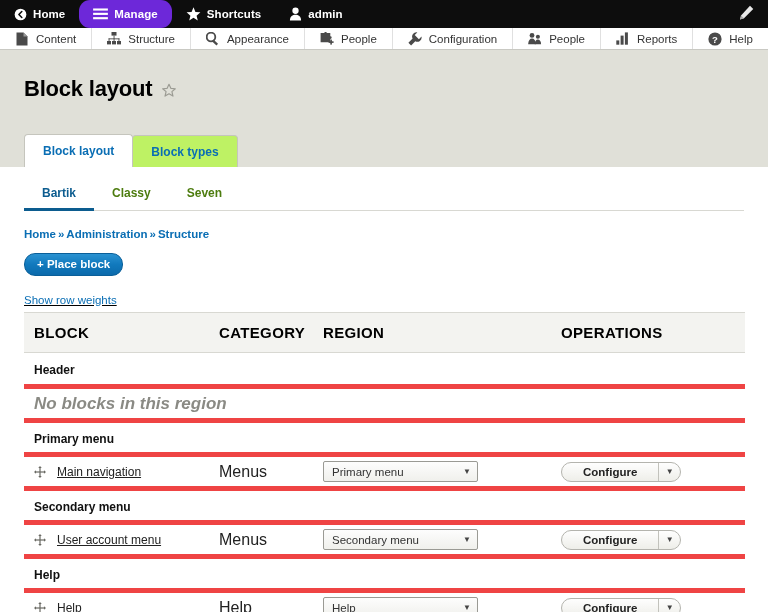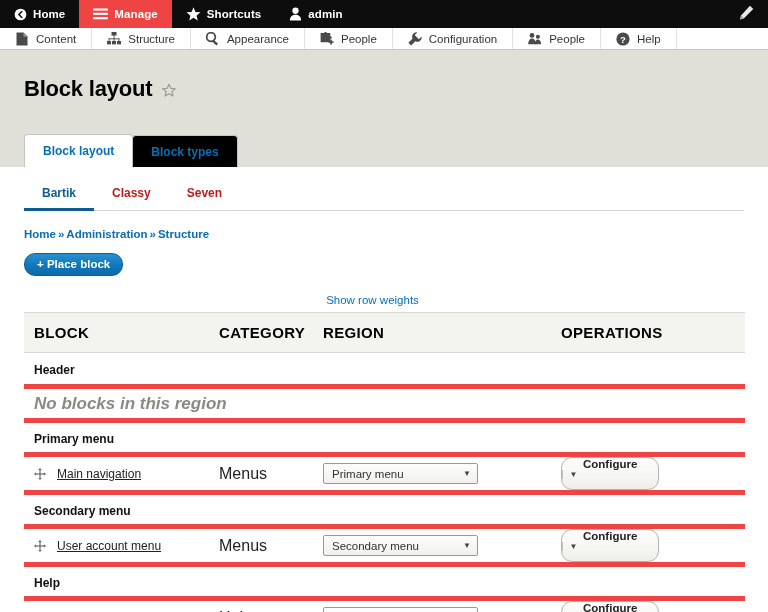--- a/index.html
+++ b/index.html
@@ -24,21 +24,21 @@
     display: flex;
     align-items: center;
     gap: 6px;
     padding: 0 14px;
     color: #fff;
     font-size: 11.5px;
     font-weight: bold;
     letter-spacing: .1px;
     white-space: nowrap;
   }
-  .tb-item.active { background: #ef4444; }
+  .tb-item.active { background: #6d28d9; border-radius: 11px; }
   .tb-icon { display: flex; align-items: center; justify-content: center; }
   .tb-edit {
     position: absolute;
     right: 8px; top: 0; bottom: 0;
     display: flex; align-items: center; padding: 0 6px;
   }
 
   
   .menu-bar {
     height: 22px;
@@ -89,21 +89,21 @@
     align-items: flex-end;
   }
   .tab {
     font-size: 12px;
     font-weight: bold;
     color: #0a6eb4;
     padding: 9px 18px 8px;
     border: 1px solid #c5c5bd;
     border-bottom: none;
     border-radius: 4px 4px 0 0;
-    background: #000000;
+    background: #bef264;
     margin-right: -1px;
     position: relative;
   }
   .tab.active {
     background: #fff;
     border-color: #c5c5bd;
     color: #0a6eb4;
     z-index: 2;
     padding-bottom: 9px;
   }
@@ -116,21 +116,21 @@
 
   
   .subtabs {
     display: flex;
     border-bottom: 1px solid #d8d8d2;
     padding-top: 13px;
   }
   .subtab {
     font-size: 12px;
     font-weight: bold;
-    color: #b91c1c;
+    color: #4d7c0f;
     padding: 6px 18px 8px;
     border-bottom: 3px solid transparent;
     margin-bottom: -1px;
   }
   .subtab.active {
     color: #0c5c8f;
     border-bottom-color: #0c5c8f;
   }
 
   
@@ -151,22 +151,23 @@
     font-size: 11.5px;
     font-weight: bold;
     padding: 4px 12px 5px;
     border-radius: 11px;
     border: 1px solid #0a5f99;
     white-space: nowrap;
   }
 
   
   .weights-row {
-    text-align: center;
+    text-align: left;
     padding: 14px 23px 4px 0;
+    text-decoration: underline;
   }
   .weights-link {
     font-size: 11.5px;
     color: #0a6eb4;
     text-decoration: none;
   }
 
   
   .tbl {
     width: 721px;
@@ -234,23 +235,22 @@
   .sel .caret { font-size: 8px; color: #444; }
 
   
   .ops-cell { display: flex; align-items: center; }
   .btn-split {
     display: flex;
     align-items: stretch;
     border: 1px solid #b4b4ae;
     border-radius: 11px;
     background: linear-gradient(180deg, #fefefe 0%, #eeeee9 100%);
-    height: 33px;
+    height: 20px;
     overflow: hidden;
-    flex-direction: column;
   }
   .btn-split .lbl {
     display: flex; align-items: center; justify-content: center;
     padding: 0 21px;
     font-size: 11.5px;
     font-weight: bold;
     color: #222;
   }
   .btn-split .arw {
     display: flex; align-items: center; justify-content: center;
@@ -379,20 +379,30 @@
       <svg width="15" height="13" viewBox="0 0 15 13">
         <circle cx="4.3" cy="3.2" r="2.6" fill="#4a4a4a"></circle>
         <path d="M0.2 12.6 C0.2 8.6 2.2 6.6 4.3 6.6 C6.4 6.6 8.4 8.6 8.4 12.6 Z" fill="#4a4a4a"></path>
         <circle cx="10.6" cy="4.6" r="2.2" fill="#4a4a4a"></circle>
         <path d="M7.2 12.6 C7.2 9.3 8.9 7.7 10.6 7.7 C12.3 7.7 14 9.3 14 12.6 Z" fill="#4a4a4a"></path>
       </svg>
     </span>
     <span>People</span>
   </div>
 
+  <div class="mb-item">
+    <span class="mb-icon">
+      <svg width="14" height="13" viewBox="0 0 14 13">
+        <rect x="0.3" y="8.4" width="3" height="4.3" fill="#4a4a4a"></rect>
+        <rect x="4.6" y="3.6" width="3" height="9.1" fill="#4a4a4a"></rect>
+        <rect x="8.9" y="0.4" width="3" height="12.3" fill="#4a4a4a"></rect>
+      </svg>
+    </span>
+    <span>Reports</span>
+  </div>
 
   <div class="mb-item">
     <span class="mb-icon">
       <svg width="14" height="14" viewBox="0 0 14 14">
         <circle cx="7" cy="7" r="6.6" fill="#4a4a4a"></circle>
         <text x="7" y="10.6" font-size="9.5" font-weight="bold" fill="#ffffff" text-anchor="middle" font-family="Liberation Sans, sans-serif">?</text>
       </svg>
     </span>
     <span>Help</span>
   </div>

